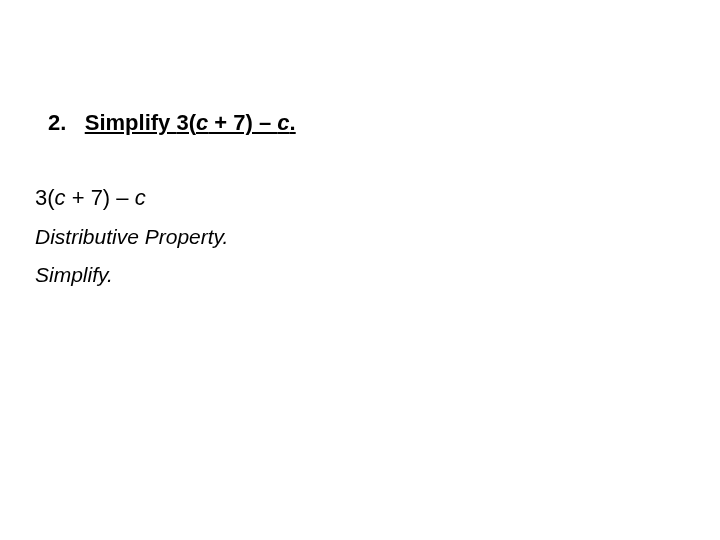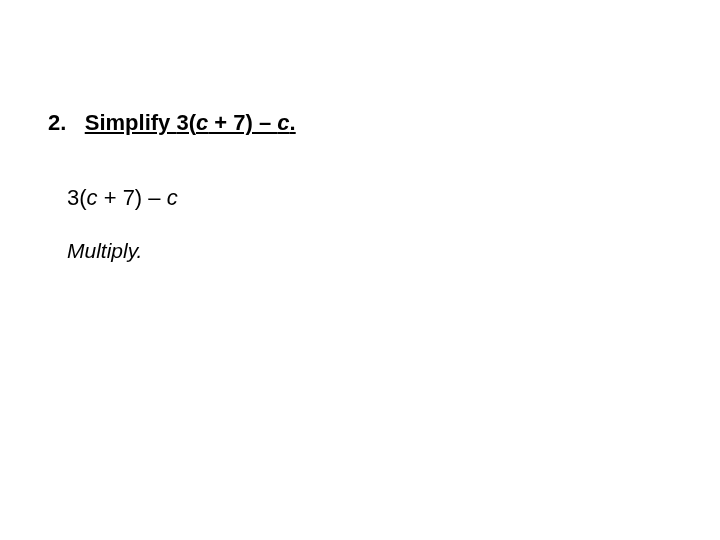--- a/index.html
+++ b/index.html
@@ -28,21 +28,20 @@
     position: absolute;
     top: 185px;
     left: 35px;
     font-size: 22px;
   }
   .row {
     display: flex;
     flex-direction: row;
     align-items: baseline;
     margin-bottom: 14px;
-    margin-left: 32px;
   }
   .expr {
     width: 275px;
     white-space: nowrap;
   }
   .reason {
     font-style: italic;
     font-family: Arial, Helvetica, sans-serif;
     font-size: 21px;
   }
@@ -65,22 +64,23 @@
   <div class="steps">
 
     <div class="row">
       <div class="expr">
         <span>3(</span><span class="it">c</span><span> + 7) – </span><span class="it">c</span>
       </div>
       <div class="reason"></div>
     </div>
 
     <div class="row">
+      <div class="reason">Distributive Property.</div>
     </div>
 
     <div class="row">
-      <div class="reason">Multiply.</div>
+      <div class="reason">Simplify.</div>
     </div>
 
 
   </div>
 
 </div>
 
 </body></html>

